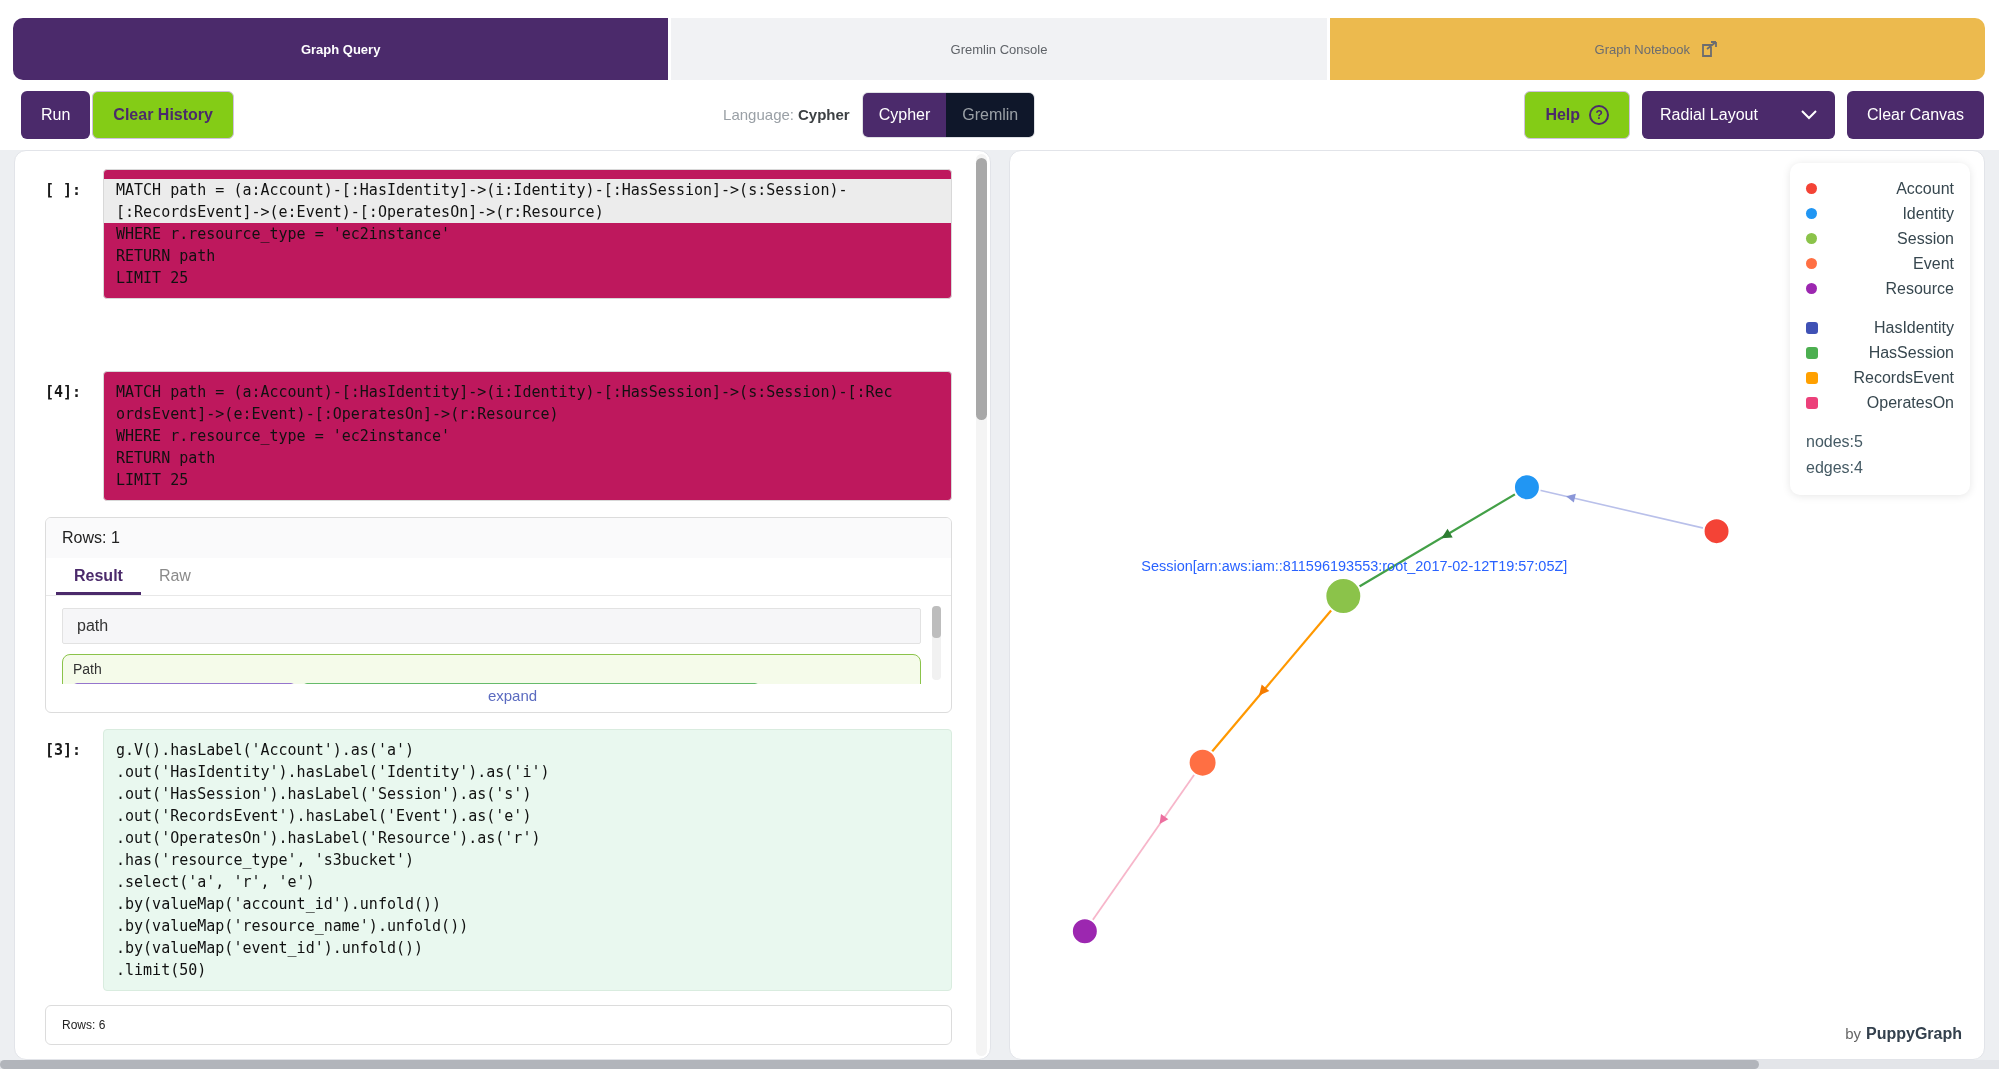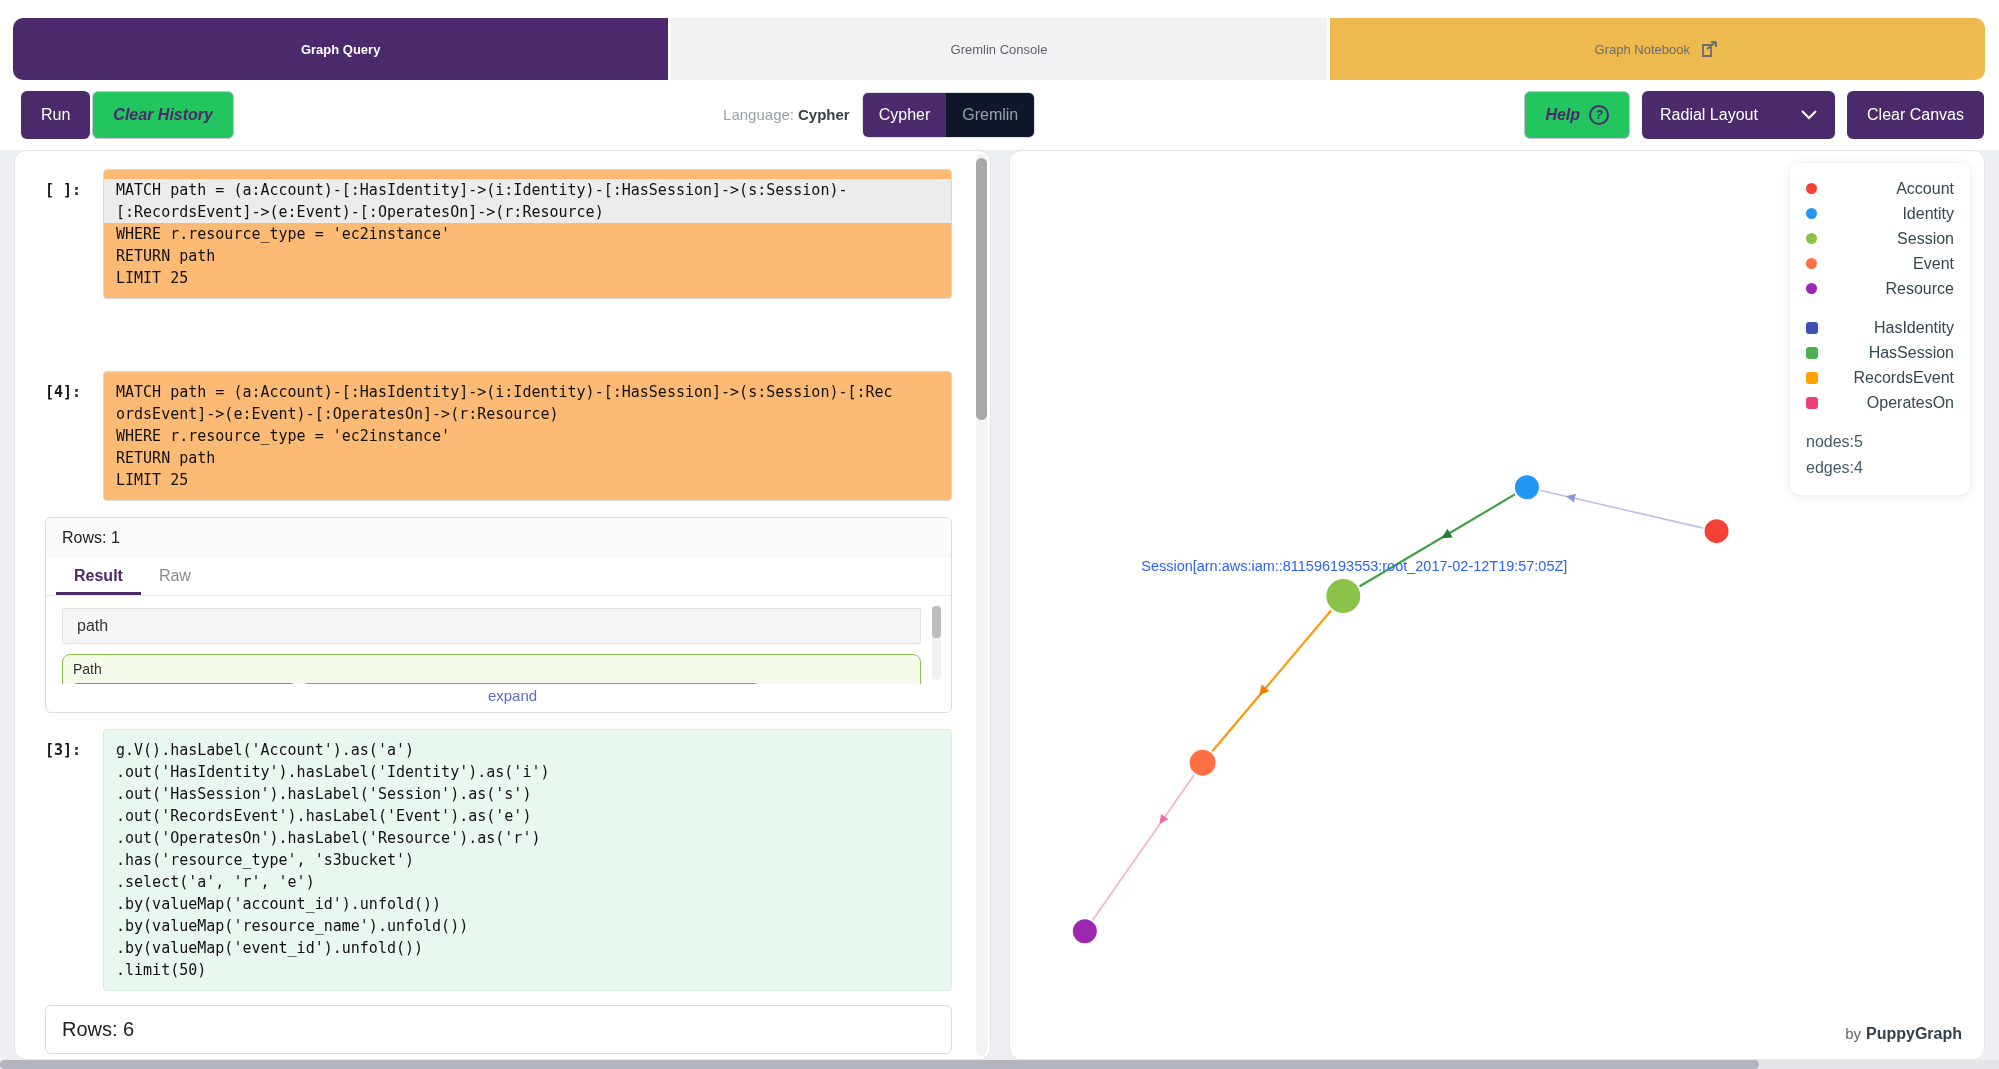--- a/index.html
+++ b/index.html
@@ -20,41 +20,41 @@
   .tab-plain{background:#f1f2f4;color:#5f6368;}
   .tab-notebook{background:#ecba4e;color:#6b6c70;}
   .ext-icon{width:20px;height:20px;}
 
   .toolbar{margin-top:10px;height:49px;display:flex;align-items:center;}
   .tb-left{display:flex;gap:2px;margin-left:8px;}
   .tb-center{flex:1;display:flex;align-items:center;justify-content:center;gap:12px;}
   .tb-right{display:flex;gap:12px;margin-right:1px;align-items:center;}
   .btn{height:48px;border-radius:6px;font-size:16px;display:inline-flex;align-items:center;justify-content:center;padding:0 20px;cursor:pointer;border:none;font-family:"Liberation Sans",sans-serif;}
   .btn-primary{background:var(--purple);color:#fff;}
-  .btn-outline{background:#22c55e;color:var(--purple);border:1px solid var(--purple-soft);font-weight:bold;font-style:italic;}
+  .btn-outline{background:#84cc16;color:var(--purple);border:1px solid var(--purple-soft);font-weight:bold;}
   .lang{font-size:15px;color:#9aa0a6;}
   .lang b{color:#3c4043;margin-left:4px;}
   .seg{display:flex;border:1px solid #dfe1e5;border-radius:6px;overflow:hidden;height:46px;background:#fff;}
   .seg-item{padding:0 16px;display:flex;align-items:center;font-size:16px;cursor:pointer;}
   .seg-active{background:var(--purple);color:#fff;}
   .seg-idle{background:#0f172a;color:#9aa0a6;}
   .help-q{width:20px;height:20px;border:2px solid var(--purple);border-radius:50%;display:inline-flex;align-items:center;justify-content:center;font-size:12px;font-weight:bold;margin-left:9px;}
   .layout-btn{width:193px;justify-content:space-between;padding:0 18px;}
   .chev{width:16px;height:10px;}
 
   
   .main{display:flex;gap:18px;padding:0 14px;height:910px;}
   .panel{background:#fff;border:1px solid var(--panel-border);border-radius:12px;overflow:hidden;position:relative;}
   .left-panel{width:977px;padding:18px 38px 0 30px;}
   .right-panel{flex:1;}
 
   
   .cell{display:flex;}
   .prompt{width:58px;font-family:"DejaVu Sans Mono",monospace;font-size:15px;font-weight:bold;color:#1a1a1a;padding-top:12px;white-space:pre;}
-  .codebox{flex:1;border:1px solid #d8d8d8;border-radius:4px;background:#fdba74;padding:9px 0;overflow:hidden;}
+  .codebox{flex:1;border:1px solid #d8d8d8;border-radius:4px;background:#be185d;padding:9px 0;overflow:hidden;}
   .codeline{font-family:"DejaVu Sans Mono",monospace;font-size:15px;line-height:22px;white-space:pre;padding:0 12px;color:#111;}
   .codeline.hl{background:#ececec;}
   .codebox.green{background:#e9f8ef;border-color:#d9ecdf;}
   .cell1{margin-bottom:72px;}
   .cell2{margin-bottom:16px;}
   .cell3{margin-top:16px;}
 
   
   .result-box{border:1px solid #dcdcdc;border-radius:6px;background:#fff;overflow:hidden;}
   .rows-row{padding:11px 16px;font-size:16px;color:#222;background:#fafafb;}
@@ -67,21 +67,21 @@
   .path-label{font-size:14px;color:#333;margin-bottom:6px;}
   .chips{display:flex;gap:8px;}
   .chip{border-radius:4px;padding:3px 8px;font-family:"DejaVu Sans Mono",monospace;font-size:13px;white-space:nowrap;}
   .chip-node{border:1px solid #9575cd;color:#5e35b1;background:#f6f1fb;}
   .chip-rel{border:1px solid #66bb6a;color:#2e7d32;background:#eef9ee;}
   .inner-scroll{position:absolute;right:10px;top:10px;width:9px;height:74px;background:#f1f1f1;border-radius:4px;}
   .inner-thumb{width:9px;height:32px;background:#bdbdbd;border-radius:4px;}
   .expand-row{text-align:center;padding:3px 0 7px;}
   .expand-link{color:#5b6bc0;font-size:15px;cursor:pointer;margin-left:28px;}
 
-  .rows6-box{margin-top:14px;border:1px solid #dcdcdc;border-radius:6px;padding:12px 16px;font-size:20px;color:#222;background:#fff;}
+  .rows6-box{margin-top:14px;border:1px solid #dcdcdc;border-radius:6px;padding:12px 16px;font-size:12px;color:#222;background:#fff;}
 
   
   .v-scroll{position:absolute;top:3px;right:3px;bottom:3px;width:11px;background:#f4f4f4;border-radius:6px;}
   .v-thumb{width:11px;height:262px;margin-top:4px;background:#a8a8a8;border-radius:6px;}
 
   
   .graph-svg{position:absolute;inset:0;width:100%;height:100%;}
   .edge-hasidentity{stroke:#b9c0ea;stroke-width:1.6;}
   .arrow-hasidentity{fill:#8a96d8;}
   .edge-hassession{stroke:#43a047;stroke-width:2.2;}

